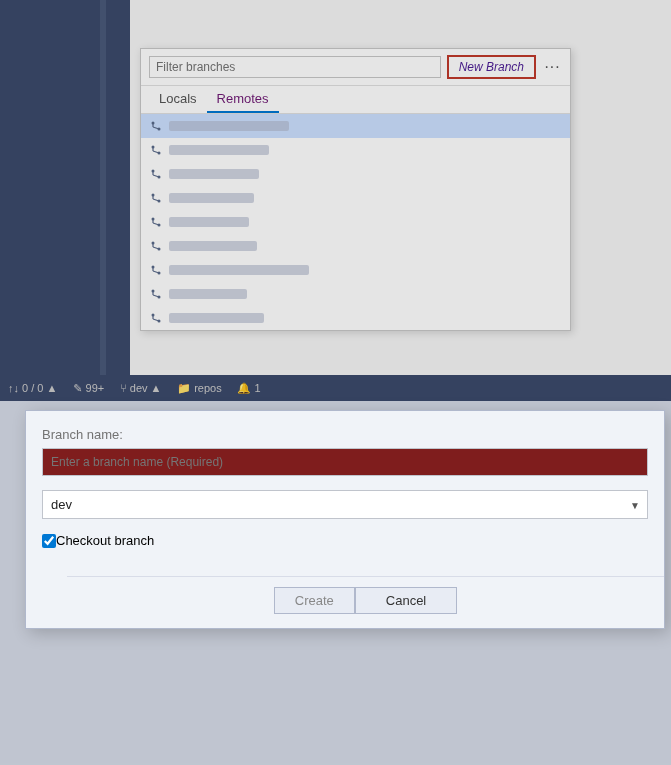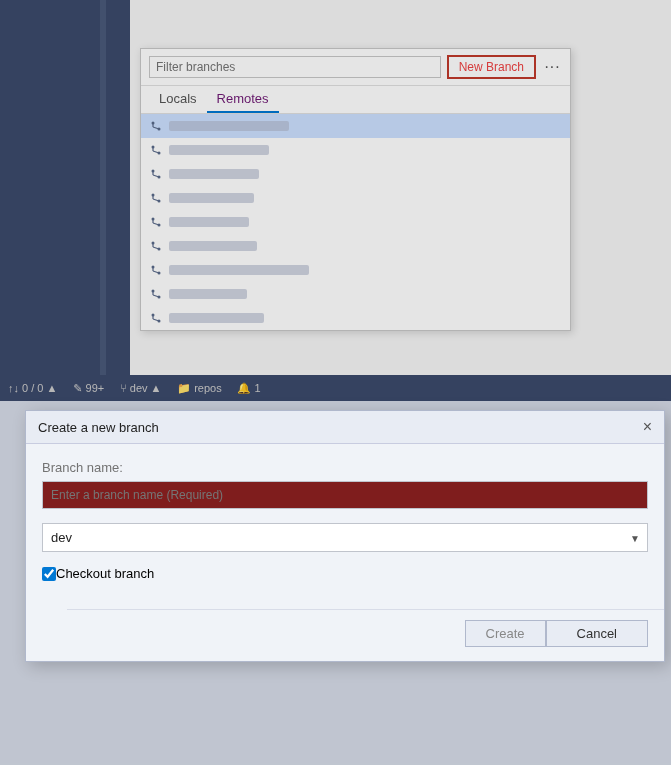--- a/index.html
+++ b/index.html
@@ -64,25 +64,26 @@
       padding: 3px 6px;
       font-size: 12px;
       color: #999;
       outline: none;
       background: #fff;
     }
 
     .new-branch-btn {
       border: 2px solid #c0392b;
       background: #fff;
-      color: #ef4444;
+      color: #4c1d95;
       padding: 3px 10px;
       font-size: 12px;
       cursor: pointer;
       white-space: nowrap;
+      font-style: italic;
     }
 
     .more-btn {
       border: none;
       background: none;
       font-size: 16px;
       cursor: pointer;
       color: #555;
       padding: 0 2px;
     }
@@ -274,21 +275,21 @@
 
     .checkbox-input {
       width: 14px;
       height: 14px;
       cursor: pointer;
       accent-color: #0078d4;
     }
 
     .dialog-footer {
       display: flex;
-      justify-content: flex-end;
+      justify-content: center;
       padding: 10px 16px 14px;
       gap: 0;
       border-top: 1px solid #d8dce8;
       margin-left: 41px;
     }
 
     .btn-create {
       padding: 5px 20px;
       background: #e8ecf4;
       border: 1px solid #b0b8cc;
@@ -458,24 +459,20 @@
     <span>repos</span>
   </div>
   <div class="status-item">
     <span>🔔</span>
     <span>1</span>
   </div>
 </div>
 
 <div class="dialog-overlay"></div>
 <div class="dialog">
-  <div class="dialog-titlebar">
-    <span class="dialog-title">Create a new branch</span>
-    <button class="dialog-close">×</button>
-  </div>
   <div class="dialog-body">
     <label class="form-label">Branch name:</label>
     <input class="form-input" type="text" placeholder="Enter a branch name (Required)" style="">
 
     <div class="form-group">
       <div class="form-select-wrapper">
         <select class="form-select">
           <option>dev</option>
           <option>main</option>
           <option>master</option>

